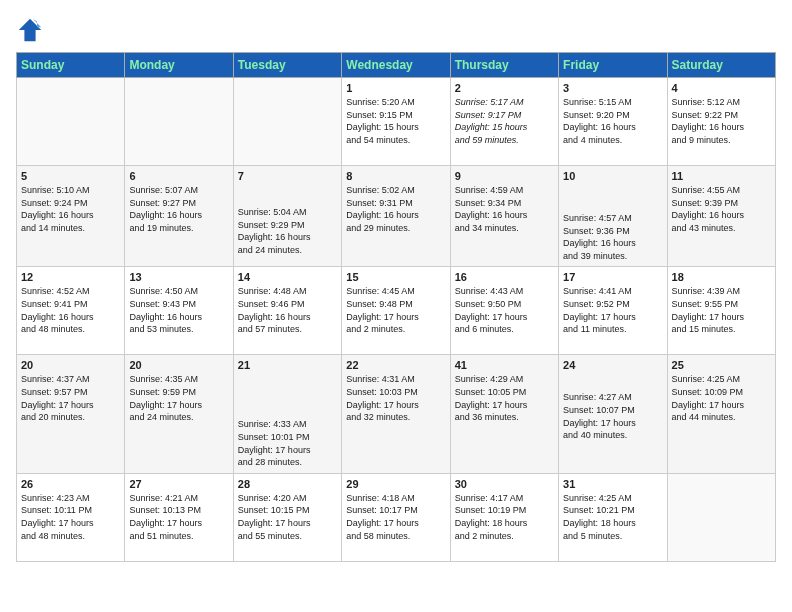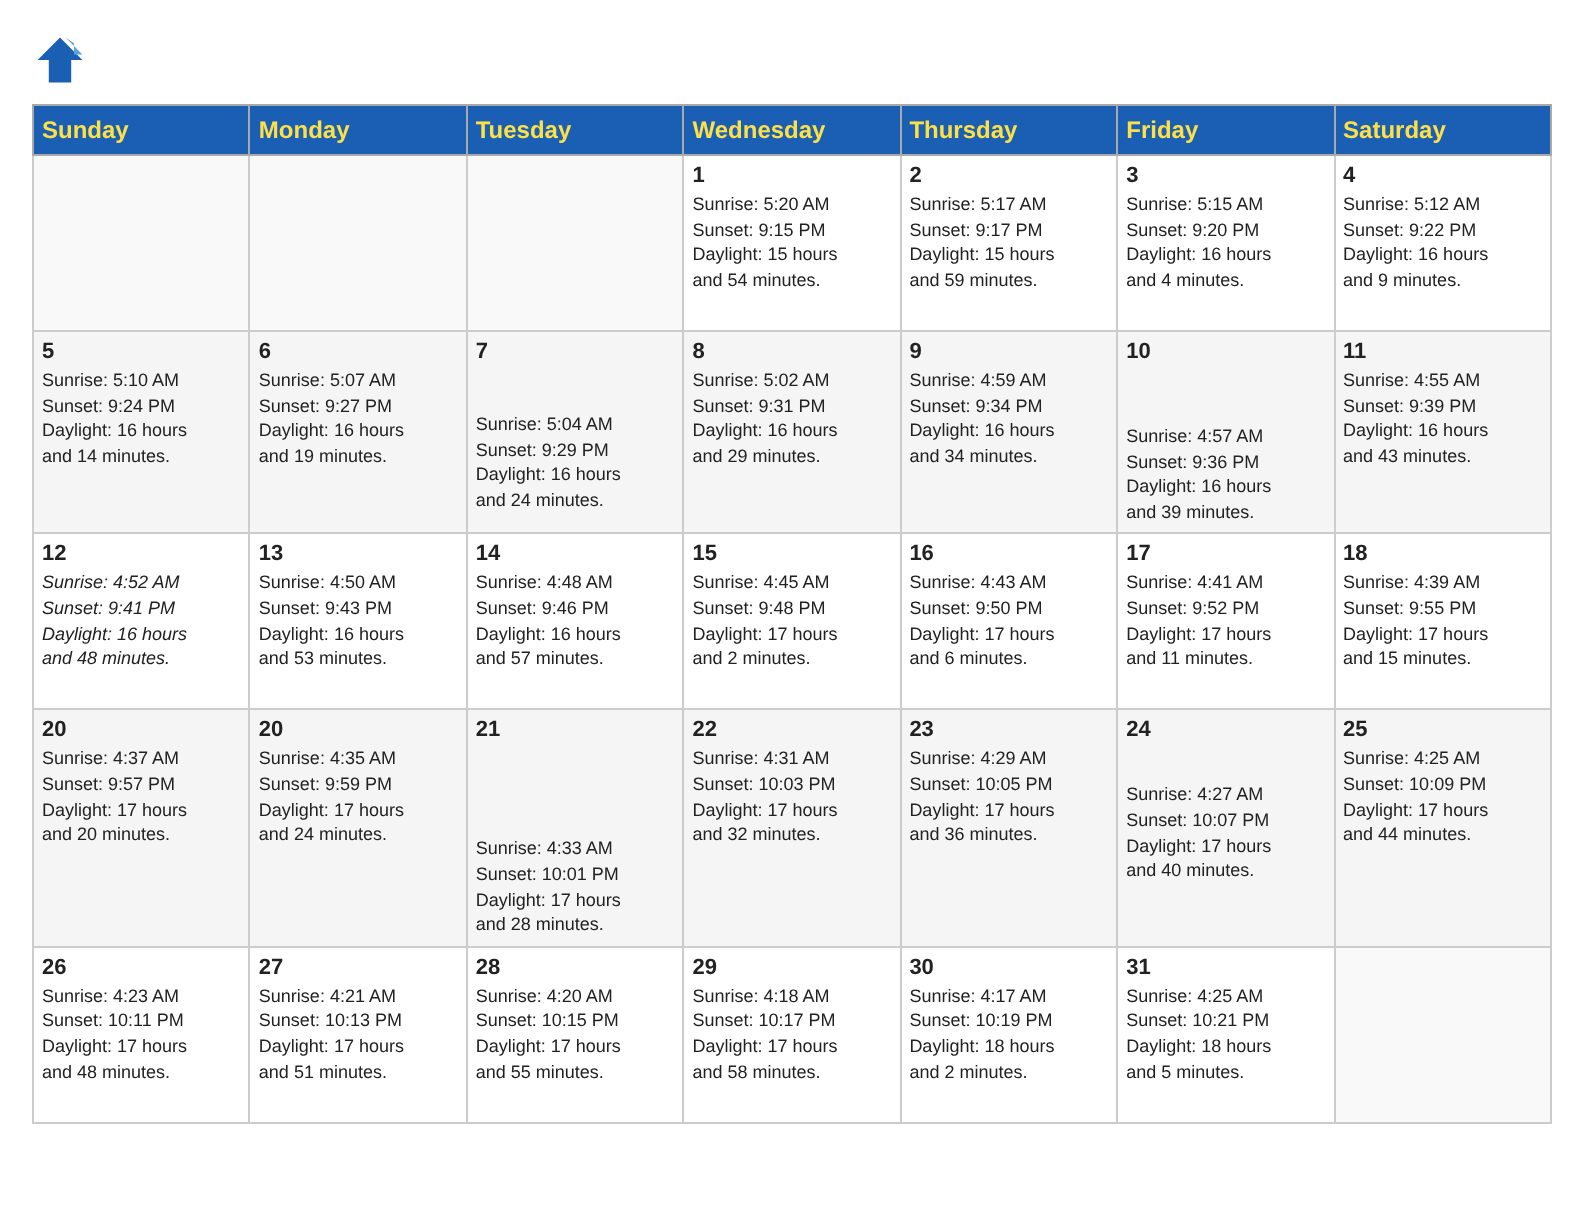--- a/index.html
+++ b/index.html
@@ -47,21 +47,21 @@
       font-size: 15px;
       color: #333;
     }
     .calendar {
       width: 100%;
       border-collapse: collapse;
       table-layout: fixed;
     }
     .calendar th {
       background-color: #1a5fb4;
-      color: #fde047;
+      color: #86efac;
       font-size: 12px;
       font-weight: bold;
       padding: 5px 4px;
       text-align: left;
       border: 1px solid #aaa;
     }
     .calendar td {
       vertical-align: top;
       border: 1px solid #ccc;
       padding: 4px;
@@ -125,21 +125,21 @@
         <td class="empty-cell"></td>
         <td>
           <span class="day-num">1</span>
           <div class="day-info" style="white-space: pre-line;">Sunrise: 5:20 AM
 Sunset: 9:15 PM
 Daylight: 15 hours
 and 54 minutes.</div>
         </td>
         <td>
           <span class="day-num">2</span>
-          <div class="day-info" style="white-space: pre-line;">Sunrise: 5:17 AM
+          <div class="day-info" style="white-space: pre-line; font-style: italic;">Sunrise: 5:17 AM
 Sunset: 9:17 PM
 Daylight: 15 hours
 and 59 minutes.</div>
         </td>
         <td>
           <span class="day-num">3</span>
           <div class="day-info" style="white-space: pre-line;">Sunrise: 5:15 AM
 Sunset: 9:20 PM
 Daylight: 16 hours
 and 4 minutes.</div>
@@ -199,21 +199,21 @@
           <span class="day-num">11</span>
           <div class="day-info" style="white-space: pre-line;">Sunrise: 4:55 AM
 Sunset: 9:39 PM
 Daylight: 16 hours
 and 43 minutes.</div>
         </td>
       </tr>
       <tr>
         <td>
           <span class="day-num">12</span>
-          <div class="day-info" style="white-space: pre-line; font-style: italic;">Sunrise: 4:52 AM
+          <div class="day-info" style="white-space: pre-line;">Sunrise: 4:52 AM
 Sunset: 9:41 PM
 Daylight: 16 hours
 and 48 minutes.</div>
         </td>
         <td>
           <span class="day-num">13</span>
           <div class="day-info" style="white-space: pre-line;">Sunrise: 4:50 AM
 Sunset: 9:43 PM
 Daylight: 16 hours
 and 53 minutes.</div>
@@ -277,21 +277,21 @@
 and 28 minutes.</div>
         </td>
         <td>
           <span class="day-num">22</span>
           <div class="day-info" style="white-space: pre-line;">Sunrise: 4:31 AM
 Sunset: 10:03 PM
 Daylight: 17 hours
 and 32 minutes.</div>
         </td>
         <td>
-          <span class="day-num">23</span>
+          <span class="day-num">41</span>
           <div class="day-info" style="white-space: pre-line;">Sunrise: 4:29 AM
 Sunset: 10:05 PM
 Daylight: 17 hours
 and 36 minutes.</div>
         </td>
         <td>
           <span class="day-num">24</span>
           <div class="day-info" style="white-space: pre-line; margin-top: 20px;">Sunrise: 4:27 AM
 Sunset: 10:07 PM
 Daylight: 17 hours

